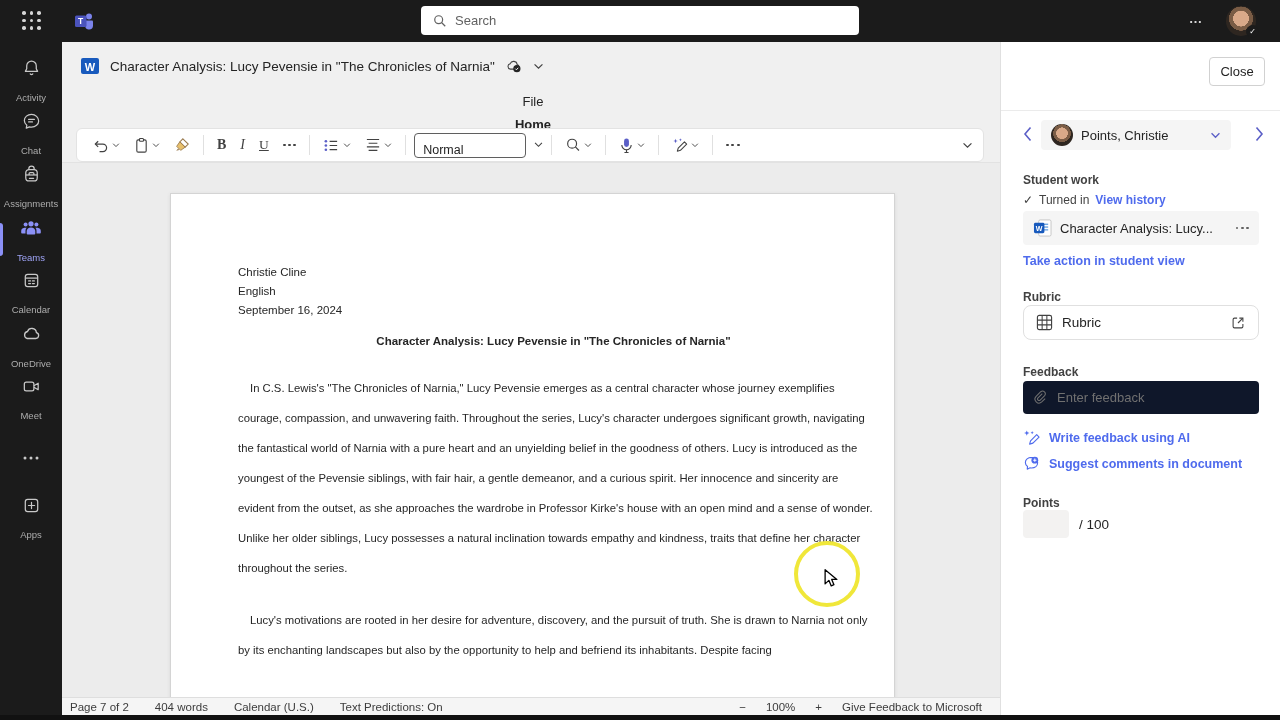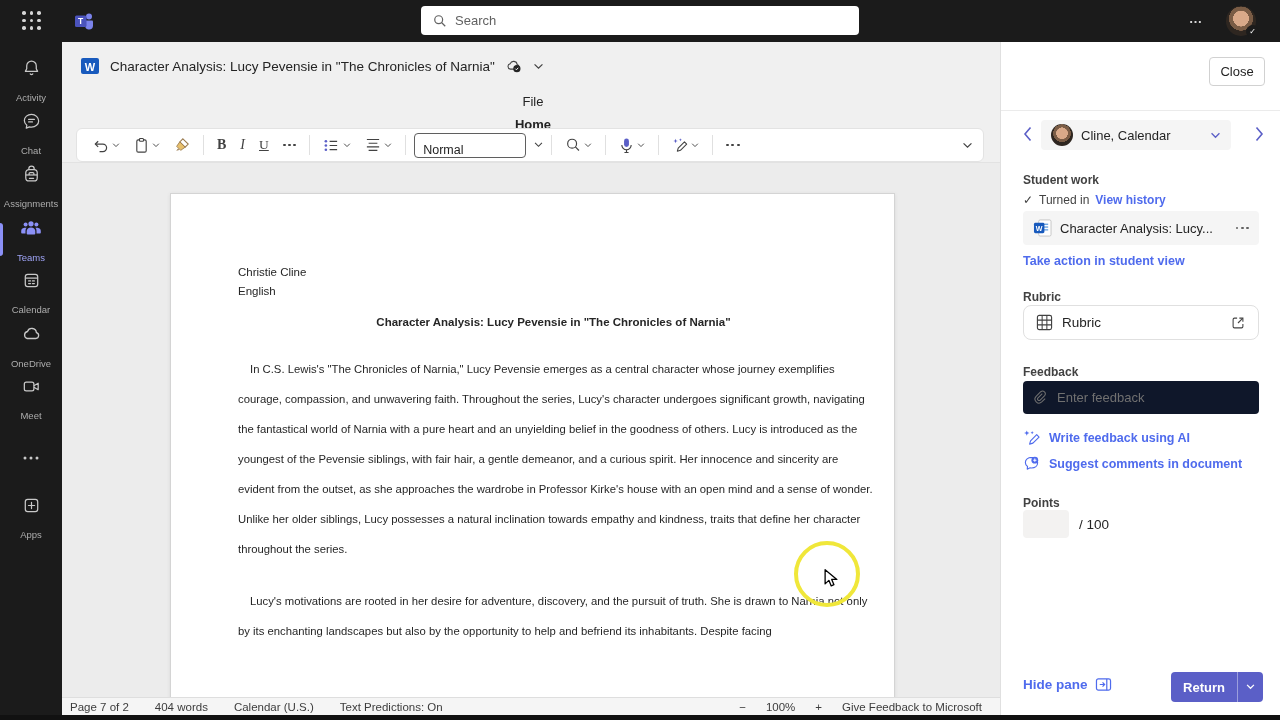--- a/index.html
+++ b/index.html
@@ -391,20 +391,21 @@
         </svg>
     </span>
   </div>
   <div id="ribbon-underline"></div>
 
   <div id="canvas">
     <div id="page">
       <div id="page-inner">
         <div class="hdr-line">Christie Cline</div>
         <div class="hdr-line">English</div>
+        <div class="hdr-line">September 16, 2024</div>
         <div id="doc-heading">Character Analysis: Lucy Pevensie in "The Chronicles of Narnia"</div>
         <div class="para" id="para1">In C.S. Lewis's "The Chronicles of Narnia," Lucy Pevensie emerges as a central character whose journey exemplifies courage, compassion, and unwavering faith. Throughout the series, Lucy's character undergoes significant growth, navigating the fantastical world of Narnia with a pure heart and an unyielding belief in the goodness of others. Lucy is introduced as the youngest of the Pevensie siblings, with fair hair, a gentle demeanor, and a curious spirit. Her innocence and sincerity are evident from the outset, as she approaches the wardrobe in Professor Kirke's house with an open mind and a sense of wonder. Unlike her older siblings, Lucy possesses a natural inclination towards empathy and kindness, traits that define her character throughout the series.</div>
         <div class="para" id="para2">Lucy's motivations are rooted in her desire for adventure, discovery, and the pursuit of truth. She is drawn to Narnia not only by its enchanting landscapes but also by the opportunity to help and befriend its inhabitants. Despite facing</div>
       </div>
     </div>
   </div>
 
   <div id="statusbar">
     <span id="status-left">
       <span>Page 7 of 2</span>
@@ -429,21 +430,21 @@
 <div id="pane">
   <div id="close-btn">Close</div>
   <div id="pane-div1"></div>
 
   <div id="stu-nav">
     <svg class="nav-chev" style="left:22px" width="9" height="16" viewBox="0 0 9 16">
         <path d="M7.5 1.5L2 8l5.5 6.5" fill="none" stroke="#5b5fc7" stroke-width="1.6"></path>
       </svg>
     <div id="stu-pill">
       <div class="pav"></div>
-      <span class="nm">Cline, Calendar</span>
+      <span class="nm">Points, Christie</span>
       <svg width="11" height="7" viewBox="0 0 12 8">
           <path d="M1.5 1.5L6 6l4.5-4.5" fill="none" stroke="#5b5fc7" stroke-width="1.5"></path>
         </svg>
     </div>
     <svg class="nav-chev" style="right:16px" width="9" height="16" viewBox="0 0 9 16">
         <path d="M1.5 1.5L7 8l-5.5 6.5" fill="none" stroke="#5b5fc7" stroke-width="1.6"></path>
       </svg>
   </div>
 
   <div class="pane-label" style="top:131px">Student work</div>
@@ -507,33 +508,15 @@
       </svg>
     <span>Suggest comments in document</span>
   </div>
 
   <div class="pane-label" style="top:454px">Points</div>
   <div id="points-row">
     <div id="points-input"></div>
     <span id="points-max">/ 100</span>
   </div>
 
-  <div id="pane-bottom">
-    <div id="hide-pane">
-      <span>Hide pane</span>
-      <svg width="17" height="15" viewBox="0 0 18 16">
-          <rect x="1.5" y="2" width="15" height="12" rx="2" fill="none" stroke="#4f6bed" stroke-width="1.3"></rect>
-          <path d="M12.5 2v12" stroke="#4f6bed" stroke-width="1.3"></path>
-          <path d="M5 8h5M8 5.8L10.2 8 8 10.2" fill="none" stroke="#4f6bed" stroke-width="1.3"></path>
-        </svg>
-    </div>
-    <div id="return-btn">
-      <span class="rl">Return</span>
-      <span class="rc">
-        <svg width="9" height="6" viewBox="0 0 10 7">
-            <path d="M1 1l4 4 4-4" fill="none" stroke="#fff" stroke-width="1.4"></path>
-          </svg>
-      </span>
-    </div>
-  </div>
 </div>
 
 <div id="bottom-strip"></div>
 
 </body></html>

